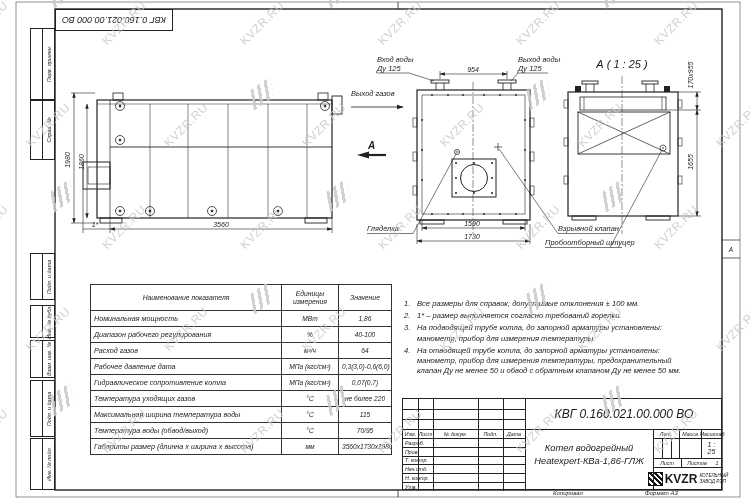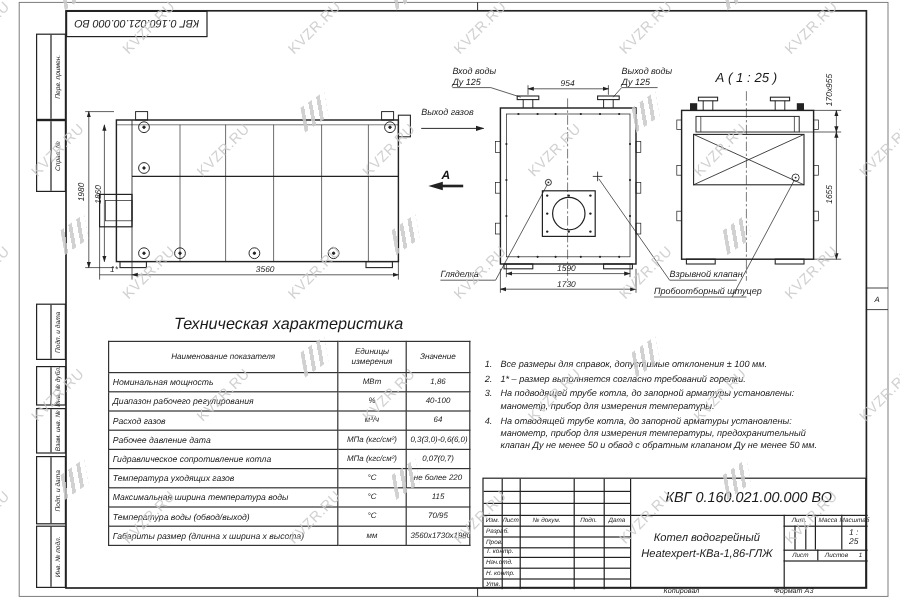--- a/index.html
+++ b/index.html
@@ -329,21 +329,20 @@
   <div class="mstamp" style="top:340px;height:38px;">
     <span class="lbl-r">Взам. инв. №</span>
     </div>
   <div class="mstamp" style="top:380px;height:57px;">
     <span class="lbl-r">Подп. и дата</span>
     </div>
   <div class="mstamp" style="top:438px;height:52px;">
     <span class="lbl-r">Инв. № подл.</span>
     </div>
 
-  <div class="tc-title">Техническая характеристика</div>
   <table class="tc">
     <colgroup>
         <col class="c1">
         <col class="c2">
         <col class="c3">
       </colgroup>
     <thead>
       <tr class="hd">
         <th>Наименование показателя</th>
         <th>Единицы измерения</th>
@@ -435,20 +434,28 @@
       <span>Котел водогрейный</span>
       <span>Heatexpert-КВа-1,86-ГЛЖ</span>
     </div>
     <span class="tb-txt-c" style="left:263px;top:34.5px;">Лит.</span>
     <span class="tb-txt-c" style="left:287px;top:34.5px;">Масса</span>
     <span class="tb-txt-c" style="left:309px;top:34.5px;">Масштаб</span>
     <span class="tb-scaleval" style="left:309px;top:49px;">1 : 25</span>
     <span class="tb-txt-c" style="left:264px;top:63.5px;">Лист</span>
     <span class="tb-txt-c" style="left:294px;top:63.5px;">Листов</span>
     <span class="tb-txt-c" style="left:314px;top:63.5px;">1</span>
+    <div class="logo-wrap">
+      <span class="logo-mark"></span>
+      <span class="logo-txt">KVZR</span>
+      <span class="logo-co">
+        <span>КОТЕЛЬНЫЙ</span>
+        <span>ЗАВОД РЭП</span>
+      </span>
+    </div>
   <div class="tb-v" style="left: 15px; top: 0px; width: 1px; height: 92px;"></div>
       <div class="tb-v" style="left: 30px; top: 0px; width: 1px; height: 92px;"></div>
       <div class="tb-v" style="left: 75px; top: 0px; width: 1px; height: 92px;"></div>
       <div class="tb-v" style="left: 100px; top: 0px; width: 1px; height: 92px;"></div>
       <div class="tb-v" style="left: 122px; top: 0px; width: 1px; height: 92px;"></div>
       <div class="tb-v" style="left: 250px; top: 30px; width: 1px; height: 62px;"></div>
       <div class="tb-v" style="left: 276px; top: 30px; width: 1px; height: 29px;"></div>
       <div class="tb-v" style="left: 298px; top: 30px; width: 1px; height: 29px;"></div>
       <div class="tb-v" style="left: 259px; top: 39px; width: 1px; height: 20px;"></div>
       <div class="tb-v" style="left: 268px; top: 39px; width: 1px; height: 20px;"></div>

